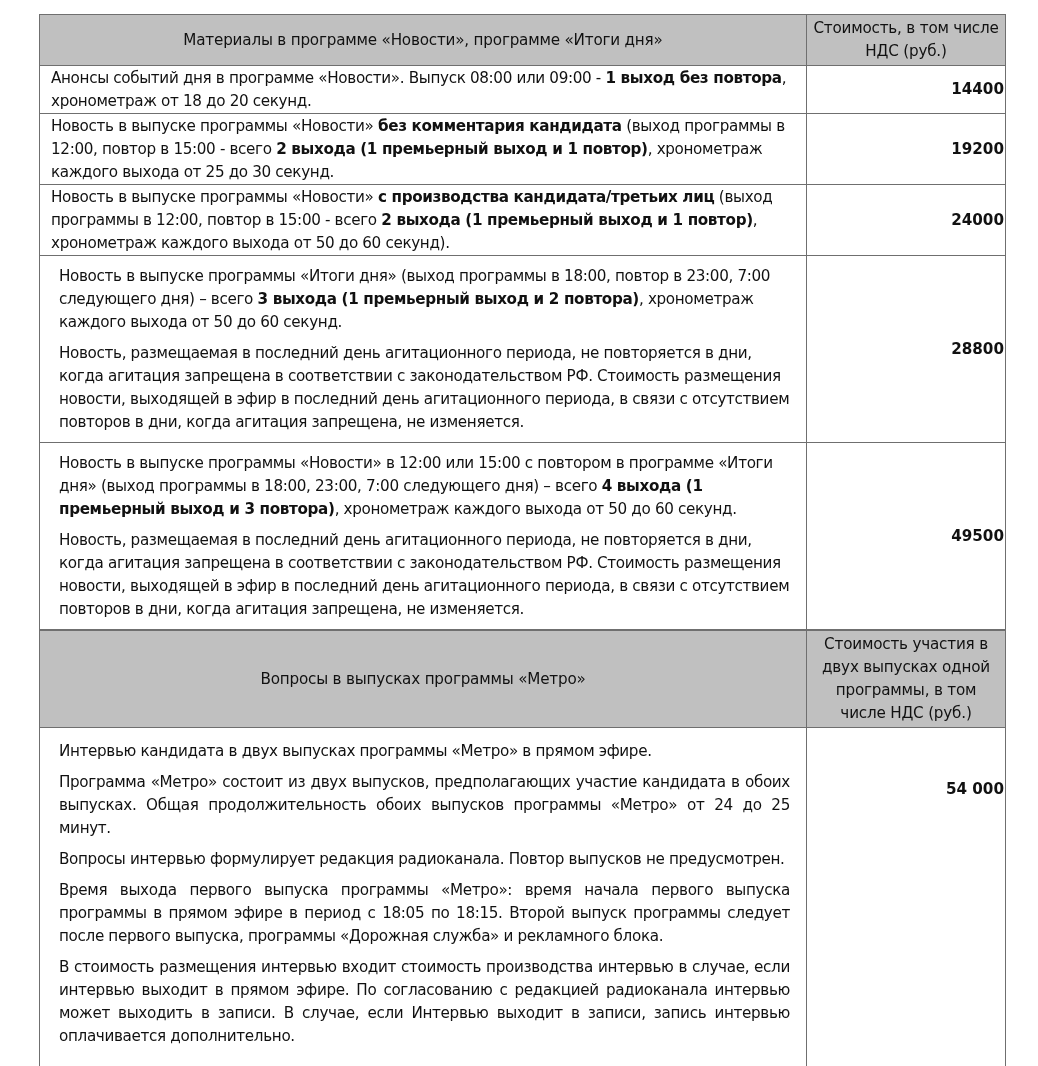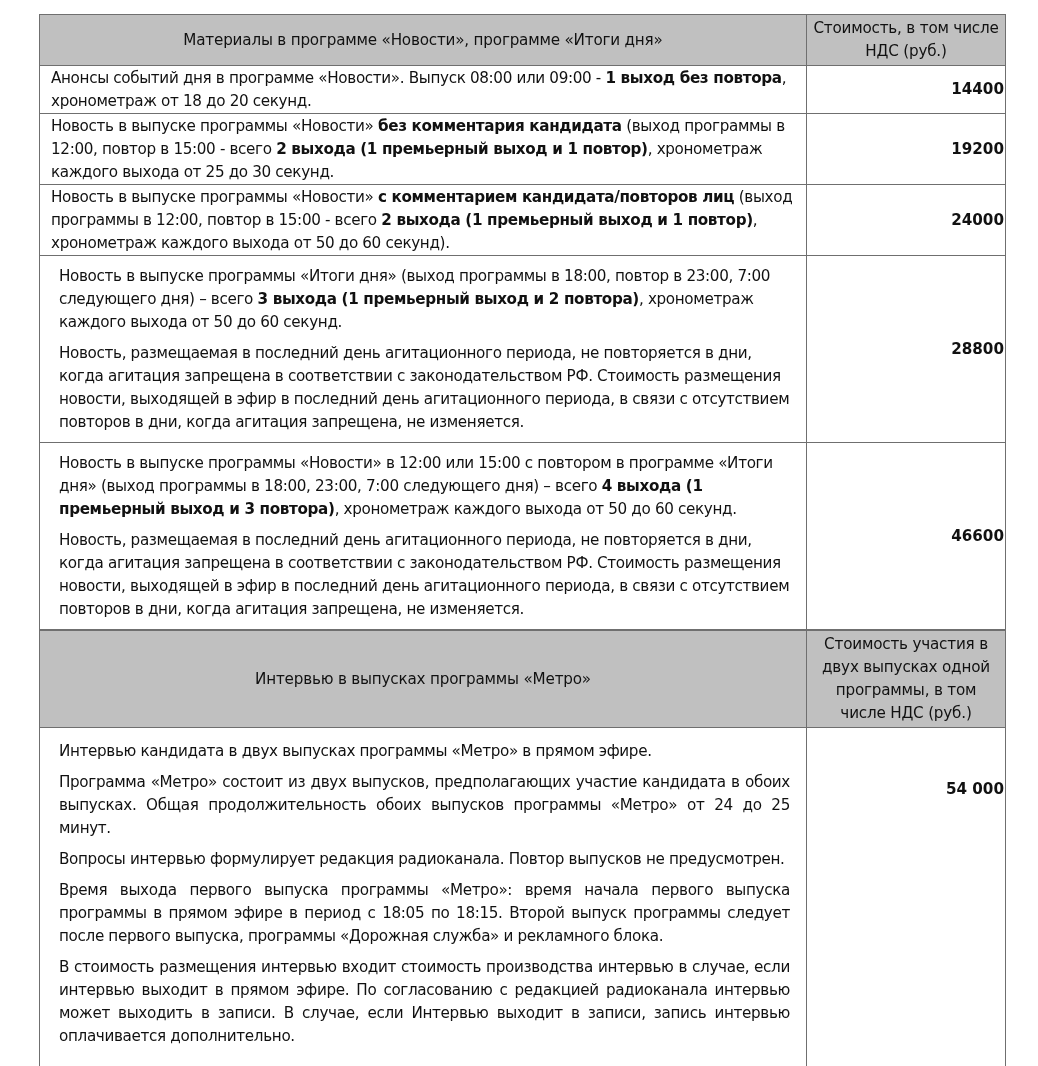--- a/index.html
+++ b/index.html
@@ -53,49 +53,49 @@
     <td class="price-cell">14400</td>
   </tr>
   <tr style="height:70px">
     <td class="desc">
       <span>Новость в выпуске программы «Новости» </span><b>без комментария кандидата</b><span> (выход программы в 12:00, повтор в 15:00 - всего </span><b>2 выхода (1 премьерный выход и 1 повтор)</b><span>, хронометраж каждого выхода от 25 до 30 секунд.</span>
     </td>
     <td class="price-cell">19200</td>
   </tr>
   <tr style="height:70px">
     <td class="desc">
-      <span>Новость в выпуске программы «Новости» </span><b>с комментарием кандидата/повторов лиц</b><span> (выход программы в 12:00, повтор в 15:00 - всего </span><b>2 выхода (1 премьерный выход и 1 повтор)</b><span>, хронометраж каждого выхода от 50 до 60 секунд).</span>
+      <span>Новость в выпуске программы «Новости» </span><b>с производства кандидата/третьих лиц</b><span> (выход программы в 12:00, повтор в 15:00 - всего </span><b>2 выхода (1 премьерный выход и 1 повтор)</b><span>, хронометраж каждого выхода от 50 до 60 секунд).</span>
     </td>
     <td class="price-cell">24000</td>
   </tr>
   <tr style="height:164px">
     <td class="desc">
       <p class="para"><span>Новость в выпуске программы «Итоги дня» (выход программы в 18:00, повтор в 23:00, 7:00 следующего дня) – всего </span><b>3 выхода (1 премьерный выход и 2 повтора)</b><span>, хронометраж каждого выхода от 50 до 60 секунд.</span></p>
       <p class="para">Новость, размещаемая в последний день агитационного периода, не повторяется в дни, когда агитация запрещена в соответствии с законодательством РФ. Стоимость размещения новости, выходящей в эфир в последний день агитационного периода, в связи с отсутствием повторов в дни, когда агитация запрещена, не изменяется.</p>
     </td>
     <td class="price-cell">28800</td>
   </tr>
   <tr style="height:186px">
     <td class="desc">
       <p class="para"><span>Новость в выпуске программы «Новости» в 12:00 или 15:00 с повтором в программе «Итоги дня» (выход программы в 18:00, 23:00, 7:00 следующего дня) – всего </span><b>4 выхода (1 премьерный выход и 3 повтора)</b><span>, хронометраж каждого выхода от 50 до 60 секунд.</span></p>
       <p class="para">Новость, размещаемая в последний день агитационного периода, не повторяется в дни, когда агитация запрещена в соответствии с законодательством РФ. Стоимость размещения новости, выходящей в эфир в последний день агитационного периода, в связи с отсутствием повторов в дни, когда агитация запрещена, не изменяется.</p>
     </td>
-    <td class="price-cell">46600</td>
+    <td class="price-cell">49500</td>
   </tr>
 </tbody>
   </table>
 
 <table class="price" id="t2">
   <colgroup>
       <col class="c1">
       <col class="c2">
     </colgroup>
   <tbody>
       <tr style="height:94px">
-    <th>Интервью в выпусках программы «Метро»</th>
+    <th>Вопросы в выпусках программы «Метро»</th>
     <th>Стоимость участия в двух выпусках одной программы, в том числе НДС (руб.)</th>
   </tr>
   <tr style="height:327px">
     <td class="desc justify">
       <p class="para">Интервью кандидата в двух выпусках программы «Метро» в прямом эфире.</p>
       <p class="para">Программа «Метро» состоит из двух выпусков, предполагающих участие кандидата в обоих выпусках. Общая продолжительность обоих выпусков программы «Метро» от 24 до 25 минут.</p>
       <p class="para">Вопросы интервью формулирует редакция радиоканала. Повтор выпусков не предусмотрен.</p>
       <p class="para">Время выхода первого выпуска программы «Метро»: время начала первого выпуска программы в прямом эфире в период с 18:05 по 18:15. Второй выпуск программы следует после первого выпуска, программы «Дорожная служба» и рекламного блока.</p>
       <p class="para">В стоимость размещения интервью входит стоимость производства интервью в случае, если интервью выходит в прямом эфире. По согласованию с редакцией радиоканала интервью может выходить в записи. В случае, если Интервью выходит в записи, запись интервью оплачивается дополнительно.</p>
     </td>

